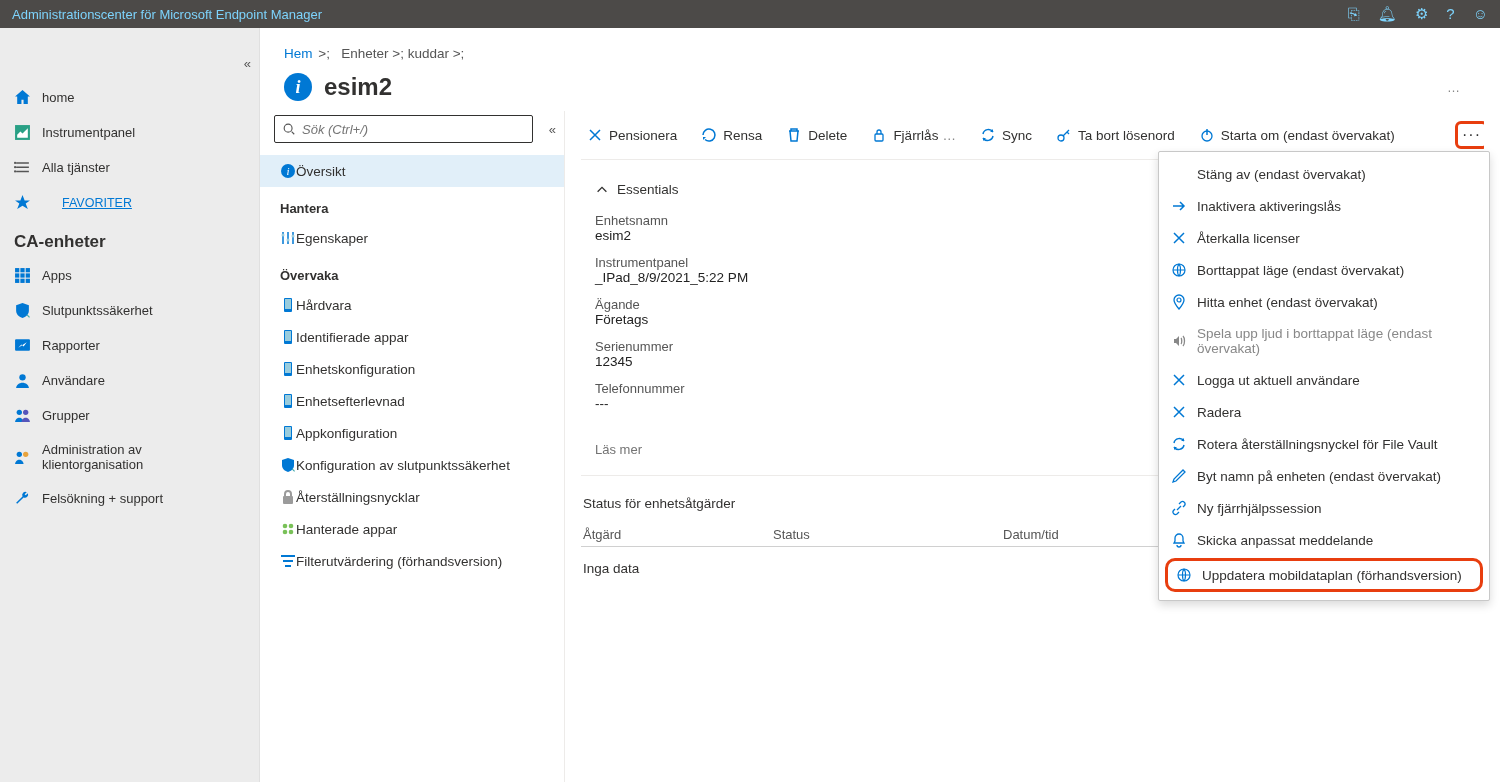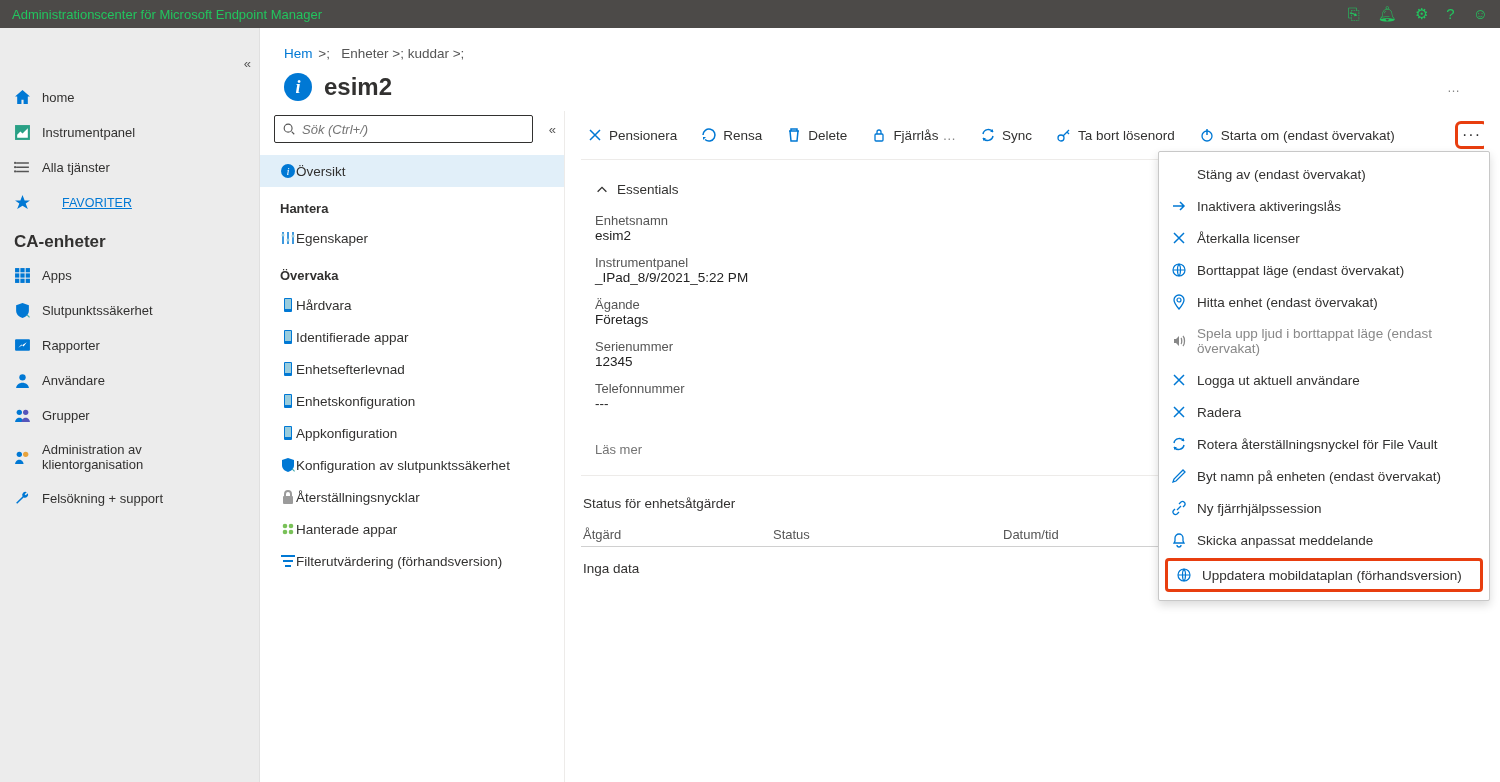--- a/index.html
+++ b/index.html
@@ -1,19 +1,19 @@
 <!DOCTYPE html>
 <html><head>
 <meta charset="utf-8">
 <style>
   * { box-sizing: border-box; margin: 0; padding: 0; }
   body { font-family: "Segoe UI", Tahoma, sans-serif; font-size: 13px; color: #323130; background: #fff; width: 1500px; height: 782px; overflow: hidden; }
 
   
-  .topbar { height: 28px; background: #4c4a48; display: flex; align-items: center; justify-content: space-between; padding: 0 12px; color: #22c55e; }
+  .topbar { height: 28px; background: #4c4a48; display: flex; align-items: center; justify-content: space-between; padding: 0 12px; color: #7dd3fc; }
   .topbar-title { font-size: 13px; font-weight: 400; }
   .topbar-icons { display: flex; gap: 18px; font-size: 15px; }
   .topbar-icons span { cursor: pointer; }
 
   .layout { display: flex; height: calc(100% - 28px); }
 
   
   .sidebar-left { width: 260px; background: #ececec; border-right: 1px solid #e0e0e0; position: relative; flex-shrink: 0; }
   .collapse-btn { position: absolute; top: 28px; right: 12px; color: #555; font-size: 13px; letter-spacing: -4px; }
   .nav-list { padding-top: 52px; }
@@ -62,21 +62,21 @@
   .status-table-head { display: flex; padding: 4px 2px; border-bottom: 1px solid #d0d0d0; color: #555; font-size: 13px; }
   .th1 { flex: 0 0 190px; }
   .th2 { flex: 0 0 230px; }
   .status-empty { padding: 14px 2px; font-size: 13.5px; }
 
   
   .context-menu { position: absolute; top: 40px; right: 10px; width: 332px; background: #fff; border: 1px solid #c8c8c8; border-radius: 2px; box-shadow: 0 4px 10px rgba(0,0,0,.15); z-index: 50; padding: 6px 0; font-size: 13.5px; }
   .ctx-item { display: flex; align-items: center; gap: 10px; padding: 8px 12px; cursor: pointer; }
   .ctx-icon { color: #0078d4; width: 16px; height: 16px; flex-shrink: 0; }
   .ctx-icon.muted { color: #888; }
-  .ctx-highlight { border: 3px solid #e83e0f; border-radius: 4px; margin: 2px 6px; }
+  .ctx-highlight { border: 3px solid #e83e0f; border-radius: 10px; margin: 2px 6px; }
 
   svg { display: block; }
 </style>
 </head>
 <body>
 
 <svg width="0" height="0" style="position:absolute">
 <defs>
 <symbol id="i-home" viewBox="0 0 16 16">
         <path fill="#0078d4" d="M8 1 1 7h2v7h4V10h2v4h4V7h2z"></path>
@@ -353,27 +353,27 @@
         <div class="mid-item">
             <svg class="mid-icon">
               <use href="#i-device"></use>
             </svg>
             <span>Identifierade appar</span>
           </div>
         <div class="mid-item">
             <svg class="mid-icon">
               <use href="#i-device"></use>
             </svg>
+            <span>Enhetskonfiguration</span>
+          </div>
+        <div class="mid-item">
+            <svg class="mid-icon">
+              <use href="#i-device"></use>
+            </svg>
             <span>Enhetsefterlevnad</span>
-          </div>
-        <div class="mid-item">
-            <svg class="mid-icon">
-              <use href="#i-device"></use>
-            </svg>
-            <span>Enhetskonfiguration</span>
           </div>
         <div class="mid-item">
             <svg class="mid-icon">
               <use href="#i-device"></use>
             </svg>
             <span>Appkonfiguration</span>
           </div>
         <div class="mid-item">
             <svg class="mid-icon">
               <use href="#i-shield"></use>

